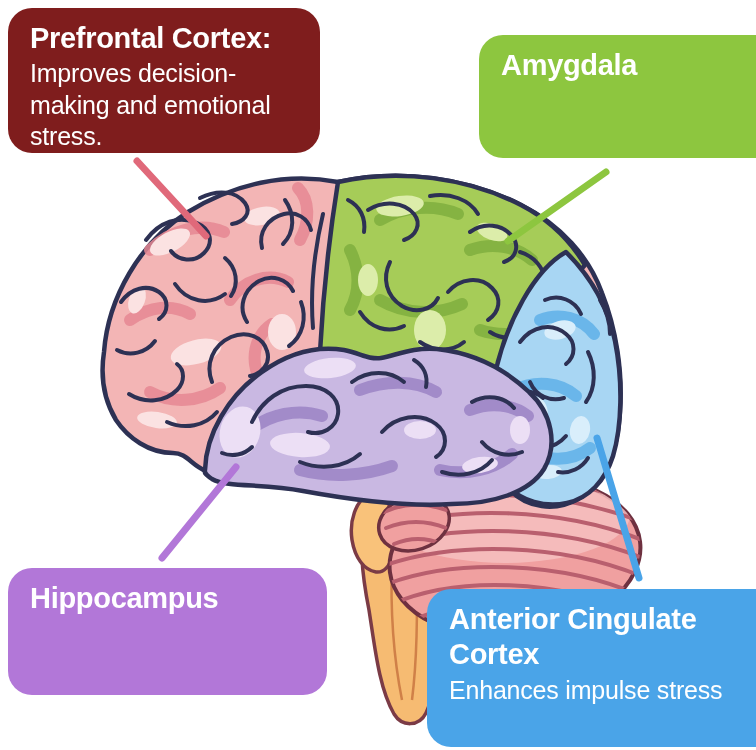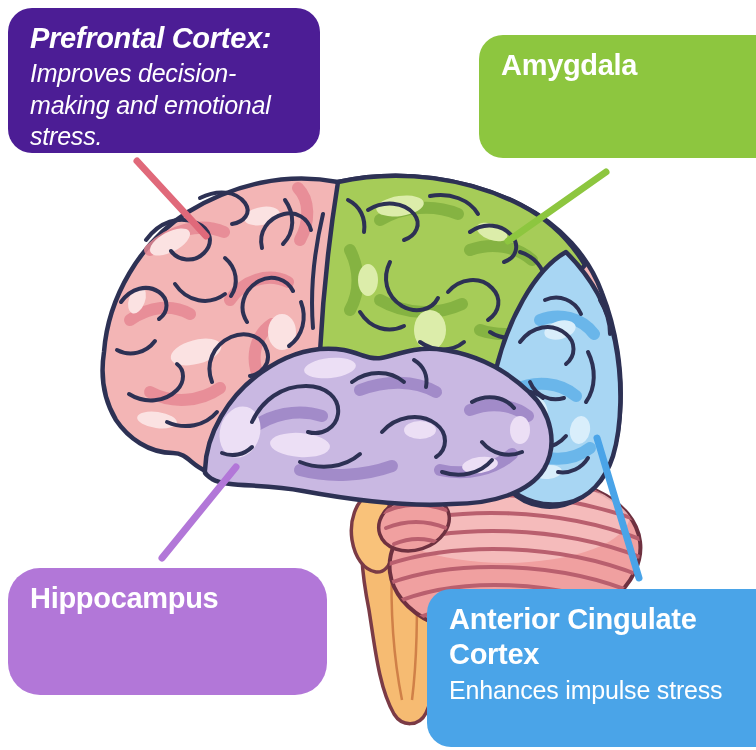--- a/index.html
+++ b/index.html
@@ -194,30 +194,30 @@
       <path class="sulci" d="M 482,442 c 10,12 26,16 40,10"></path>
       <path class="sulci" d="M 414,360 c 10,6 14,16 12,27"></path>
     </g>
 
     <line class="leader" x1="137" y1="161" x2="206" y2="236" stroke="#e0697a"></line>
     <line class="leader" x1="606" y1="172" x2="508" y2="241" stroke="#8dc63f"></line>
     <line class="leader" x1="236" y1="467" x2="162" y2="558" stroke="#b277d8"></line>
     <line class="leader" x1="597" y1="438" x2="639" y2="578" stroke="#4aa4e8"></line>
   </svg>
 
-  <div class="card card-prefrontal" style="background-color: #4c1d95; font-style: italic;">
+  <div class="card card-prefrontal" style="background-color: #7f1d1d;">
     <div class="card-title">Prefrontal Cortex:</div>
     <div class="card-body">Improves decision-making and emotional stress.</div>
   </div>
 
   <div class="card card-amygdala" style="background-color: rgb(141, 198, 63); margin-left: 47px;">
     <div class="card-title">Amygdala</div>
   </div>
 
-  <div class="card card-hippocampus" style="background-color: rgb(178, 119, 216); border-radius: 32px;">
+  <div class="card card-hippocampus" style="background-color: rgb(178, 119, 216);">
     <div class="card-title">Hippocampus</div>
   </div>
 
   <div class="card card-acc" style="background-color: rgb(74, 164, 232);">
     <div class="card-title">Anterior Cingulate Cortex</div>
     <div class="card-body">Enhances impulse stress</div>
   </div>
 
 </div>
 

